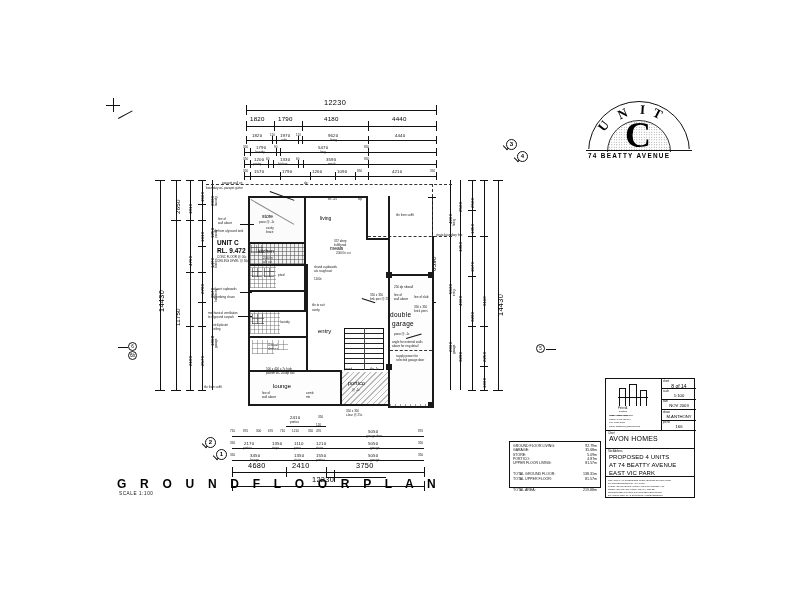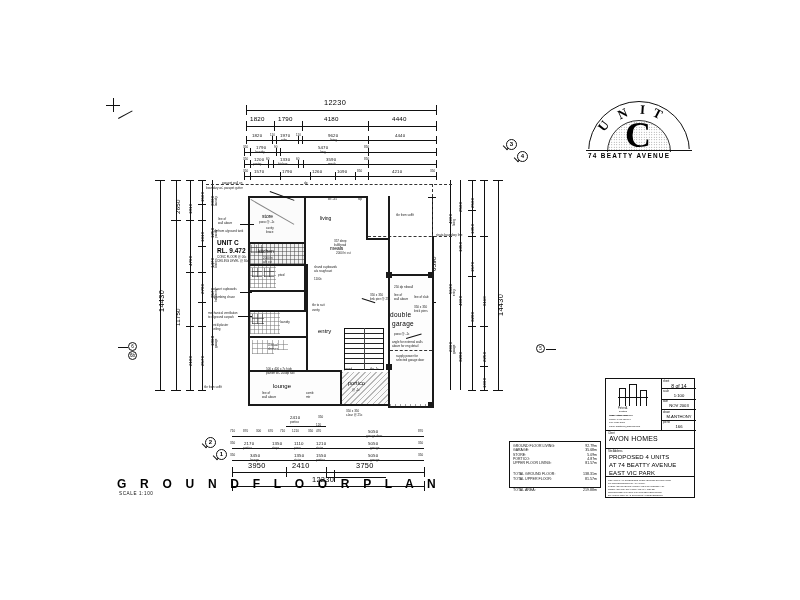--- a/index.html
+++ b/index.html
@@ -741,21 +741,21 @@
     <div class="t note2" style="left:88px;top:42.5px;">portico</div>
     <div class="t dim" style="left:140px;top:38px;">5050</div>
     <div class="t note2" style="left:142px;top:42.5px;">garage</div>
     <div class="t dim" style="left:190px;top:38px;font-size:3px;">350</div>
 
     <div class="ln hl" style="left:4px;top:56px;width:192px;"></div>
     <div class="ln vl" style="left:4px;top:51px;height:10px;"></div>
     <div class="ln vl" style="left:58px;top:51px;height:10px;"></div>
     <div class="ln vl" style="left:98px;top:51px;height:10px;"></div>
     <div class="ln vl" style="left:196px;top:51px;height:10px;"></div>
-    <div class="t dim-xl" style="left:20px;top:46px;">3950</div>
+    <div class="t dim-xl" style="left:20px;top:46px;">4680</div>
     <div class="t dim-xl" style="left:64px;top:46px;">2410</div>
     <div class="t dim-xl" style="left:128px;top:46px;">3750</div>
 
     <div class="ln hl" style="left:4px;top:70px;width:192px;"></div>
     <div class="ln vl" style="left:4px;top:65px;height:10px;"></div>
     <div class="ln vl" style="left:196px;top:65px;height:10px;"></div>
     <div class="t dim-xl" style="left:84px;top:60px;">12230</div>
   </div>
 
   <div class="plantitle">G R O U N D   F L O O R   P L A N</div>

